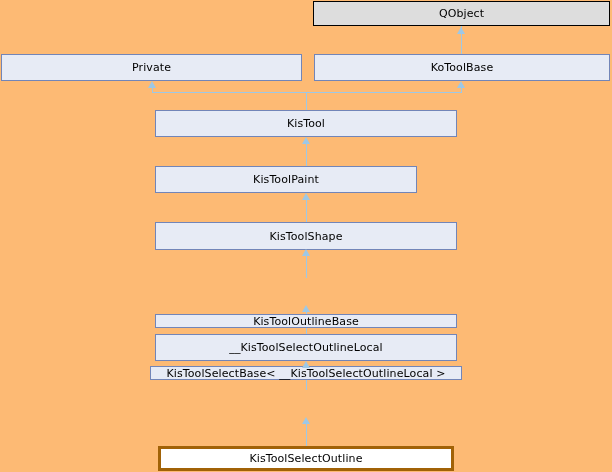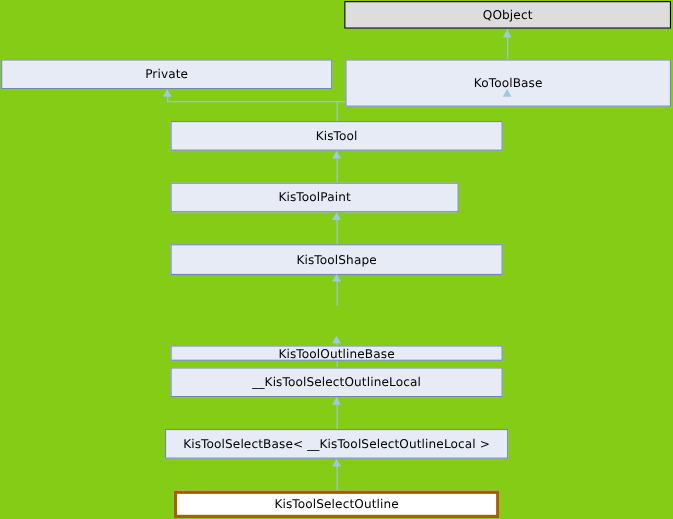--- a/index.html
+++ b/index.html
@@ -7,21 +7,21 @@
     padding: 0;
     background: #ffffff;
   }
   body {
     font-family: "DejaVu Sans", sans-serif;
   }
   #diagram {
     position: relative;
     width: 612px;
     height: 472px;
-    background: #84cc16;
+    background: #fdba74;
     overflow: hidden;
     text-decoration: underline;
   }
   .node {
     position: absolute;
     box-sizing: border-box;
     display: flex;
     align-items: center;
     justify-content: center;
     font-size: 11px;
@@ -98,21 +98,21 @@
   <div class="arrow" style="left:302px;top:417px;"></div>
 
   <div class="node node-root" style="left:313px;top:1px;width:297px;height:25px;">
     <span>QObject</span>
   </div>
 
   <div class="node node-inherit" style="left:1px;top:54px;width:301px;height:27px;">
     <span>Private</span>
   </div>
 
-  <div class="node node-inherit" style="left:314px;top:54px;width:296px;height:43px;">
+  <div class="node node-inherit" style="left:314px;top:54px;width:296px;height:27px;">
     <span>KoToolBase</span>
   </div>
 
   <div class="node node-inherit" style="left:155px;top:110px;width:302px;height:27px;">
     <span>KisTool</span>
   </div>
 
   <div class="node node-inherit" style="left:155px;top:166px;width:262px;height:27px;">
     <span>KisToolPaint</span>
   </div>
@@ -122,21 +122,21 @@
   </div>
 
   <div class="node node-inherit" style="left:155px;top:278px;width:302px;height:14px;margin-top:36px;">
     <span>KisToolOutlineBase</span>
   </div>
 
   <div class="node node-inherit" style="left:155px;top:334px;width:302px;height:27px;">
     <span>__KisToolSelectOutlineLocal</span>
   </div>
 
-  <div class="node node-inherit" style="left:150px;top:390px;width:312px;height:27px;align-items:center;">
+  <div class="node node-inherit" style="left:150px;top:366px;width:312px;height:14px;align-items:center;">
     <span>KisToolSelectBase&lt; __KisToolSelectOutlineLocal &gt;</span>
   </div>
 
   <div class="node node-current" style="left:158px;top:446px;width:296px;height:25px;">
     <span>KisToolSelectOutline</span>
   </div>
 
 </div>
 
 </body></html>

